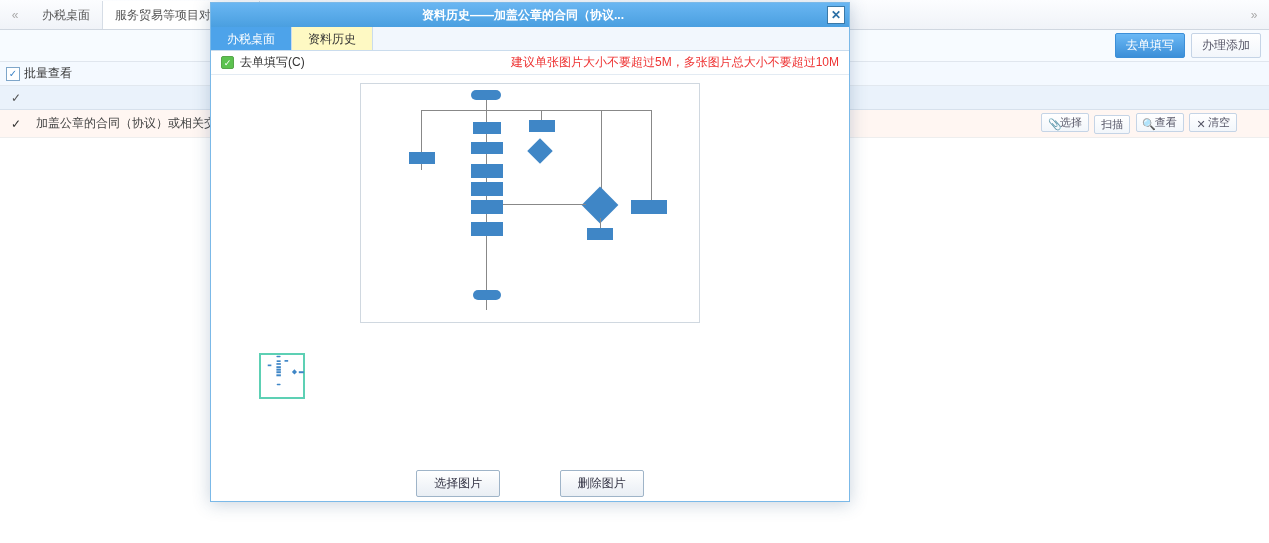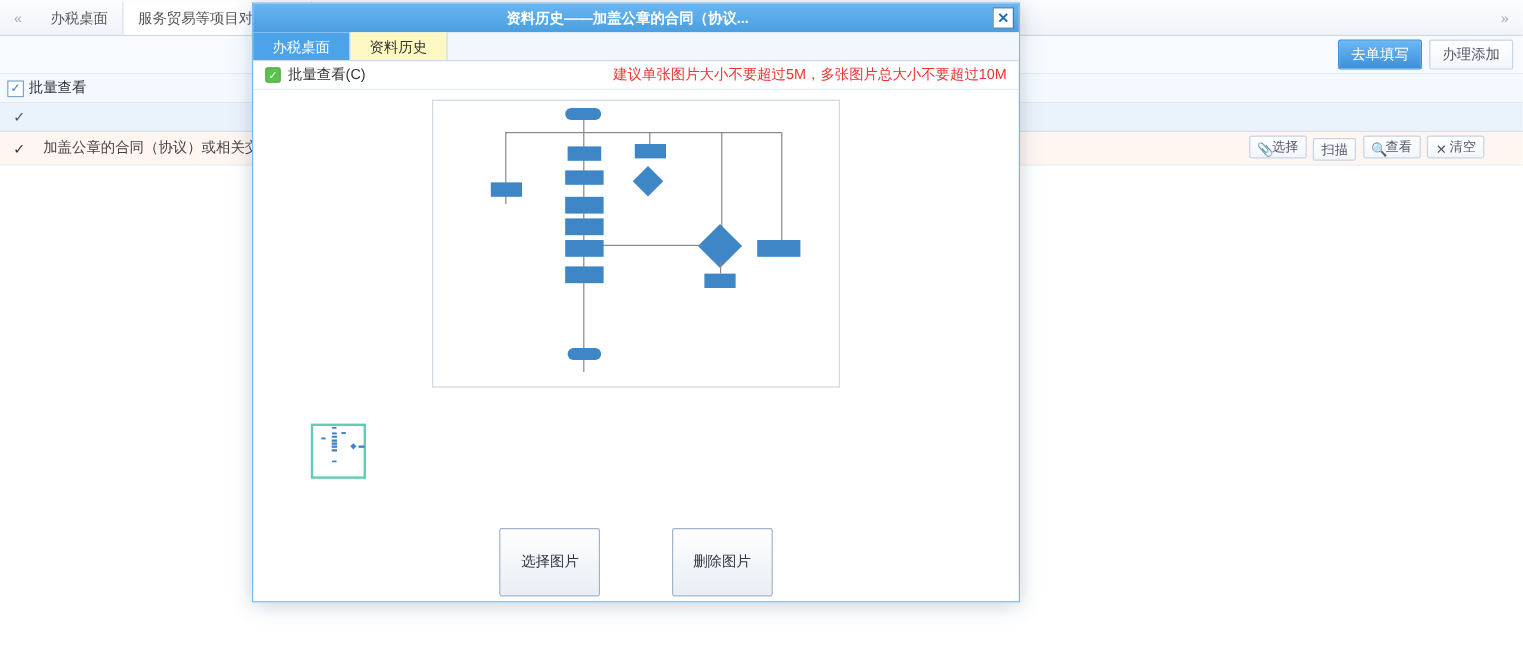--- a/index.html
+++ b/index.html
@@ -51,21 +51,21 @@
     .uploadrow { display:flex; align-items:center; height:24px; padding:0 10px; border-bottom:1px solid #e3ebf3; }
     .uploadrow .chk { width:13px; height:13px; border:1px solid #58a64b; background:#5cc24f; margin-right:6px; display:inline-flex; align-items:center; justify-content:center; color:#fff; font-size:9px; border-radius:2px; }
     .uploadrow .hint { margin-left:auto; color:#e33; }
     
     .preview-area { flex:1; padding:8px; display:flex; flex-direction:column; align-items:center; overflow:auto; }
     .bigimg { width:340px; height:240px; border:1px solid #d0d8e0; background:#fff; position:relative; }
     .thumbrow { margin-top:30px; align-self:flex-start; display:flex; gap:8px; padding-left:40px; }
     .thumb { width:46px; height:46px; border:2px solid #5dd0b4; background:#fff; position:relative; cursor:pointer; }
     
     .btnrow { text-align:center; padding:10px 0 4px; }
-    .dlgbtn { display:inline-block; min-width:84px; padding:19px 14px; margin:0 28px; border:1px solid #9fb4c8; border-radius:2px; background:linear-gradient(#fff,#e9eef4); cursor:pointer; color:#334; }
+    .dlgbtn { display:inline-block; min-width:84px; padding:4px 14px; margin:0 28px; border:1px solid #9fb4c8; border-radius:2px; background:linear-gradient(#fff,#e9eef4); cursor:pointer; color:#334; }
     
     
     .flow { position:absolute; inset:0; }
     .fbox { position:absolute; background:#3f86c6; }
     .frnd { background:#3f86c6; border-radius:8px; position:absolute; }
     .fdiam { position:absolute; width:24px; height:24px; background:#3f86c6; transform:rotate(45deg); }
     .fline { position:absolute; background:#888; }
     .fv { width:1px; }
     .fh { height:1px; }
     
@@ -126,21 +126,21 @@
   <div class="titlebar">
     <span class="titletxt">资料历史——加盖公章的合同（协议...</span>
     <span class="closebtn">✕</span>
   </div>
   <div class="inner-tabs">
     <div class="itab active">办税桌面</div>
     <div class="itab">资料历史</div>
   </div>
   <div class="uploadrow">
     <span class="chk">✓</span>
-    <span>批量查看(C)</span>
+    <span>去单填写(C)</span>
     <span class="hint">建议单张图片大小不要超过5M，多张图片总大小不要超过10M</span>
   </div>
   <div class="preview-area">
     <div class="bigimg">
       <div class="flow">
         <div class="frnd" style="left:110px; top:6px; width:30px; height:10px;"></div>
         <div class="fline fv" style="left:125px; top:16px; height:10px;"></div>
         <div class="fline fh" style="left:60px; top:26px; width:230px;"></div>
         <div class="fline fv" style="left:60px; top:26px; height:60px;"></div>
         <div class="fline fv" style="left:125px; top:26px; height:200px;"></div>

